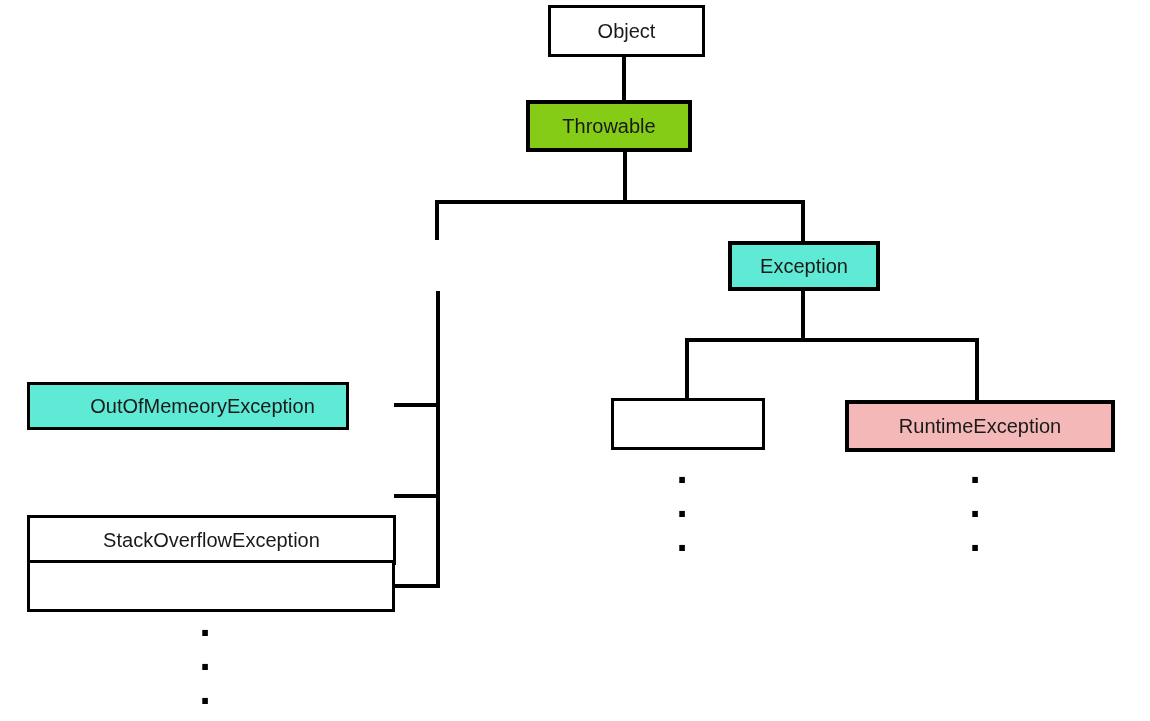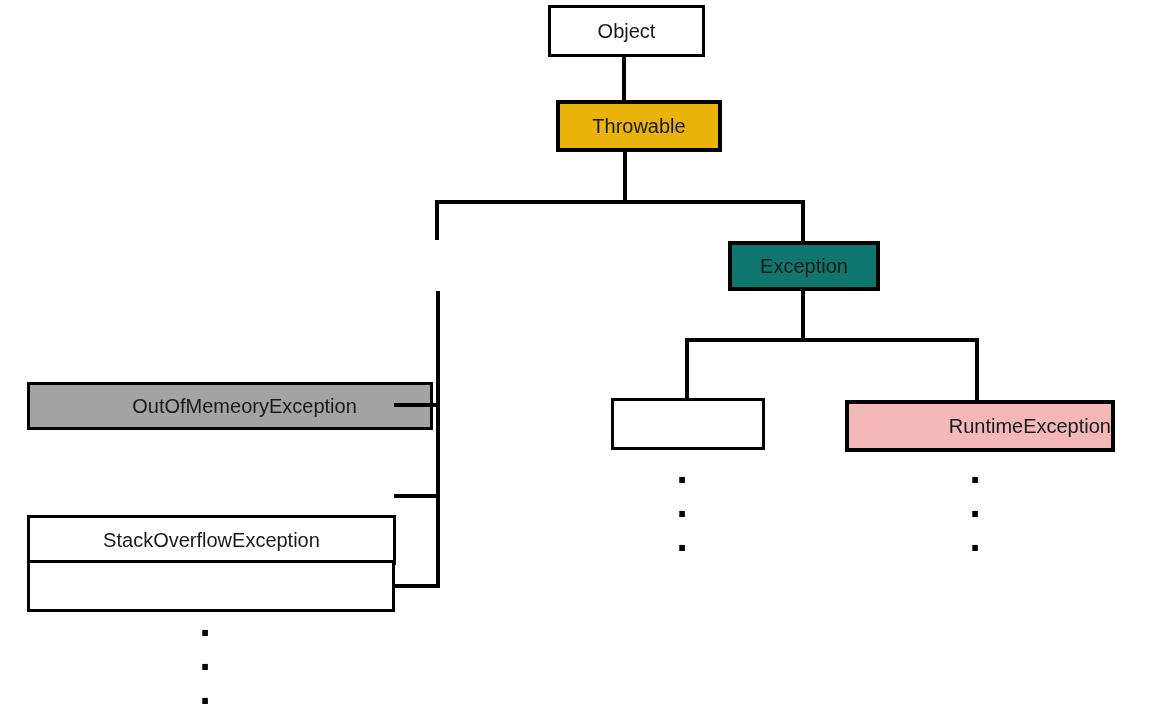--- a/index.html
+++ b/index.html
@@ -49,46 +49,46 @@
 </style>
 </head>
 <body>
 
 <div id="canvas">
 
   <div class="node b3" style="left: 548px; top: 5px; width: 157px; height: 52px; background-color: rgb(255, 255, 255);">
     <span class="label">Object</span>
   </div>
 
-  <div class="node b4" style="left: 556px; top: 100px; width: 166px; height: 52px; background-color: #eab308;">
+  <div class="node b4" style="left: 526px; top: 100px; width: 166px; height: 52px; background-color: #84cc16;">
     <span class="label">Throwable</span>
   </div>
 
 
-  <div class="node b4" style="left: 728px; top: 241px; width: 152px; height: 50px; background-color: #0f766e;">
+  <div class="node b4" style="left: 728px; top: 241px; width: 152px; height: 50px; background-color: #5eead4;">
     <span class="label">Exception</span>
   </div>
 
-  <div class="node b3" style="left: 27px; top: 382px; width: 406px; height: 48px; background-color: #a3a3a3; padding-left: 29px;">
+  <div class="node b3" style="left: 27px; top: 382px; width: 322px; height: 48px; background-color: #5eead4; padding-left: 29px;">
     <span class="label">OutOfMemeoryException</span>
   </div>
 
   <div class="node b3" style="left: 27px; top: 471px; width: 369px; height: 50px; background-color: rgb(255, 255, 255); margin-top: 44px;">
     <span class="label">StackOverflowException</span>
   </div>
 
   <div class="node b3" style="left: 27px; top: 560px; width: 368px; height: 52px; background-color: rgb(255, 255, 255);">
     <span class="label"></span>
   </div>
 
   <div class="node b3" style="left: 611px; top: 398px; width: 154px; height: 52px; background-color: rgb(255, 255, 255);">
     <span class="label"></span>
   </div>
 
-  <div class="node b4" style="left: 845px; top: 400px; width: 270px; height: 52px; background-color: rgb(245, 184, 184); justify-content: flex-end;">
+  <div class="node b4" style="left: 845px; top: 400px; width: 270px; height: 52px; background-color: rgb(245, 184, 184);">
     <span class="label">RuntimeException</span>
   </div>
 
   <div class="line" style="left:622px; top:57px;  width:4px;   height:43px;"></div>
   <div class="line" style="left:623px; top:152px; width:4px;   height:50px;"></div>
   <div class="line" style="left:435px; top:200px; width:370px; height:4px;"></div>
   <div class="line" style="left:435px; top:200px; width:4px;   height:40px;"></div>
   <div class="line" style="left:801px; top:200px; width:4px;   height:41px;"></div>
 
   <div class="line" style="left:436px; top:291px; width:4px;   height:297px;"></div>

